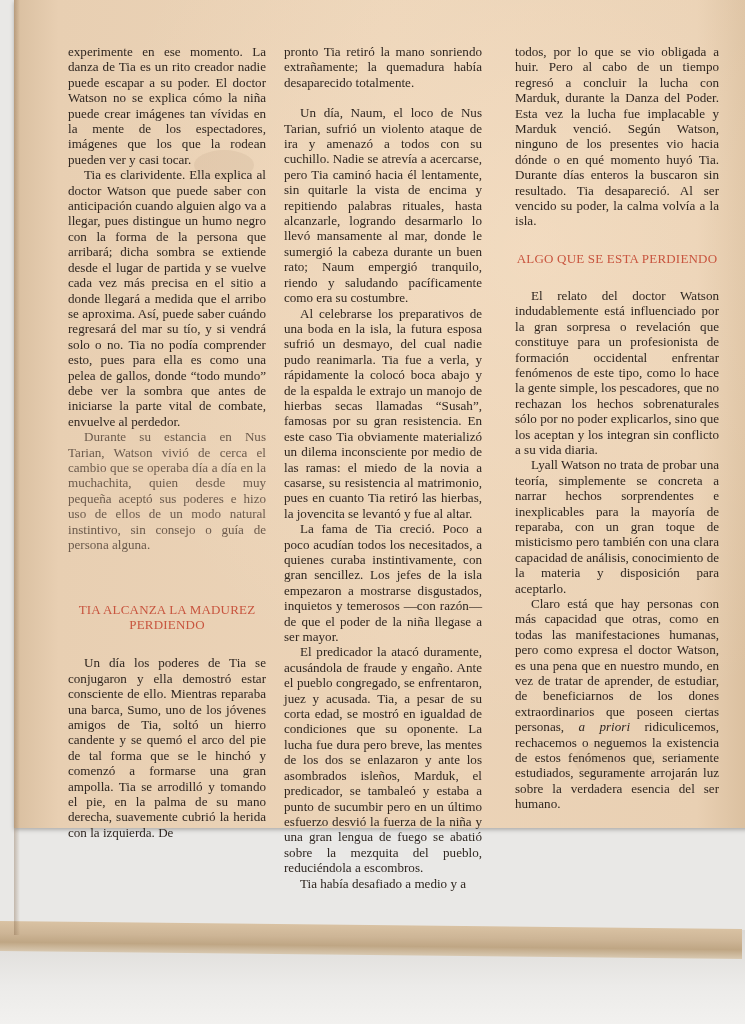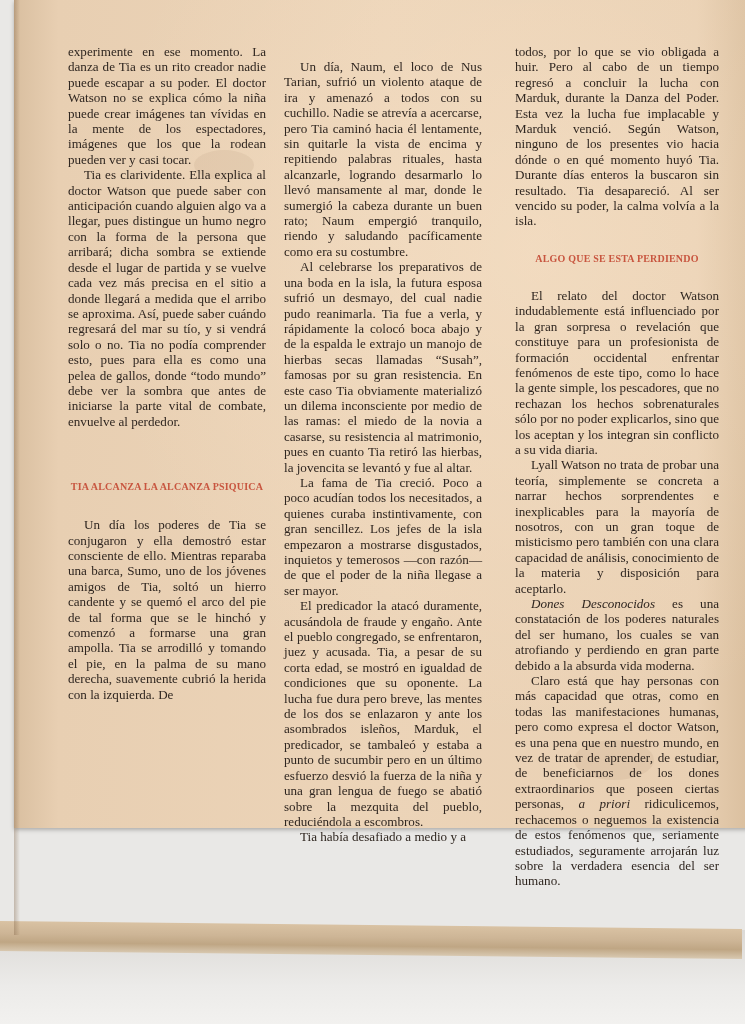--- a/index.html
+++ b/index.html
@@ -34,22 +34,22 @@
   }
   .col-1 { left: 54px; width: 198px; }
   .col-2 { left: 270px; width: 198px; }
   .col-3 { left: 486px; width: 204px; margin-left: 15px; }
   .column p { margin: 0; text-indent: 16px; }
   .column p.noindent { text-indent: 0; }
   .column p.gap-before { margin-top: 15px; }
   .heading {
     color: #c8553f;
     font-family: "Liberation Serif", serif;
-    font-weight: bold;
-    font-size: 10px;
+    font-weight: normal;
+    font-size: 13px;
     line-height: 15px;
     text-align: center;
     letter-spacing: 0.2px;
     margin: 0;
   }
   .col-1 .heading { margin-top: 50px; margin-bottom: 23px; }
   .col-3 .heading { margin-top: 22px; margin-bottom: 22px; }
   .faded { color: #6b5a4c; }
   em { font-style: italic; }
   .stain {
@@ -69,33 +69,34 @@
 <div class="page-stack"></div>
 
 <div class="page">
   <div class="edge-line"></div>
   <div class="stain" style="left:180px;top:150px;width:60px;height:30px;"></div>
   <div class="stain" style="left:560px;top:740px;width:80px;height:40px;"></div>
 
   <div class="column col-1">
     <p class="noindent">experimente en ese momento. La danza de Tia es un rito creador nadie puede escapar a su poder. El doctor Watson no se explica cómo la niña puede crear imágenes tan vívidas en la mente de los espectadores, imágenes que los que la rodean pueden ver y casi tocar.</p>
     <p>Tia es clarividente. Ella explica al doctor Watson que puede saber con anticipación cuando alguien algo va a llegar, pues distingue un humo negro con la forma de la persona que arribará; dicha sombra se extiende desde el lugar de partida y se vuelve cada vez más precisa en el sitio a donde llegará a medida que el arribo se aproxima. Así, puede saber cuándo regresará del mar su tío, y si vendrá solo o no. Tia no podía comprender esto, pues para ella es como una pelea de gallos, donde “todo mundo” debe ver la sombra que antes de iniciarse la parte vital de combate, envuelve al perdedor.</p>
-    <h2 class="heading">TIA ALCANZA LA ALCANZA PSIQUICA</h2>
+    <p class="faded">Durante su estancia en Nus Tarian, Watson vivió de cerca el cambio que se operaba día a día en la muchachita, quien desde muy pequeña aceptó sus poderes e hizo uso de ellos de un modo natural instintivo, sin consejo o guía de persona alguna.</p>
+    <h2 class="heading">TIA ALCANZA LA MADUREZ PERDIENDO</h2>
     <p>Un día los poderes de Tia se conjugaron y ella demostró estar consciente de ello. Mientras reparaba una barca, Sumo, uno de los jóvenes amigos de Tia, soltó un hierro candente y se quemó el arco del pie de tal forma que se le hinchó y comenzó a formarse una gran ampolla. Tia se arrodilló y tomando el pie, en la palma de su mano derecha, suavemente cubrió la herida con la izquierda. De</p>
   </div>
 
   <div class="column col-2">
+    <p class="noindent">pronto Tia retiró la mano sonriendo extrañamente; la quemadura había desaparecido totalmente.</p>
     <p class="gap-before">Un día, Naum, el loco de Nus Tarian, sufrió un violento ataque de ira y amenazó a todos con su cuchillo. Nadie se atrevía a acercarse, pero Tia caminó hacia él lentamente, sin quitarle la vista de encima y repitiendo palabras rituales, hasta alcanzarle, logrando desarmarlo lo llevó mansamente al mar, donde le sumergió la cabeza durante un buen rato; Naum empergió tranquilo, riendo y saludando pacíficamente como era su costumbre.</p>
     <p>Al celebrarse los preparativos de una boda en la isla, la futura esposa sufrió un desmayo, del cual nadie pudo reanimarla. Tia fue a verla, y rápidamente la colocó boca abajo y de la espalda le extrajo un manojo de hierbas secas llamadas “Susah”, famosas por su gran resistencia. En este caso Tia obviamente materializó un dilema inconsciente por medio de las ramas: el miedo de la novia a casarse, su resistencia al matrimonio, pues en cuanto Tia retiró las hierbas, la jovencita se levantó y fue al altar.</p>
     <p>La fama de Tia creció. Poco a poco acudían todos los necesitados, a quienes curaba instintivamente, con gran sencillez. Los jefes de la isla empezaron a mostrarse disgustados, inquietos y temerosos —con razón— de que el poder de la niña llegase a ser mayor.</p>
     <p>El predicador la atacó duramente, acusándola de fraude y engaño. Ante el pueblo congregado, se enfrentaron, juez y acusada. Tia, a pesar de su corta edad, se mostró en igualdad de condiciones que su oponente. La lucha fue dura pero breve, las mentes de los dos se enlazaron y ante los asombrados isleños, Marduk, el predicador, se tambaleó y estaba a punto de sucumbir pero en un último esfuerzo desvió la fuerza de la niña y una gran lengua de fuego se abatió sobre la mezquita del pueblo, reduciéndola a escombros.</p>
     <p>Tia había desafiado a medio y a</p>
   </div>
 
   <div class="column col-3">
     <p class="noindent">todos, por lo que se vio obligada a huir. Pero al cabo de un tiempo regresó a concluir la lucha con Marduk, durante la Danza del Poder. Esta vez la lucha fue implacable y Marduk venció. Según Watson, ninguno de los presentes vio hacia dónde o en qué momento huyó Tia. Durante días enteros la buscaron sin resultado. Tia desapareció. Al ser vencido su poder, la calma volvía a la isla.</p>
     <h2 class="heading">ALGO QUE SE ESTA PERDIENDO</h2>
     <p>El relato del doctor Watson indudablemente está influenciado por la gran sorpresa o revelación que constituye para un profesionista de formación occidental enfrentar fenómenos de este tipo, como lo hace la gente simple, los pescadores, que no rechazan los hechos sobrenaturales sólo por no poder explicarlos, sino que los aceptan y los integran sin conflicto a su vida diaria.</p>
-    <p>Lyall Watson no trata de probar una teoría, simplemente se concreta a narrar hechos sorprendentes e inexplicables para la mayoría de nosotros, con un gran toque de misticismo pero también con una clara capacidad de análisis, conocimiento de la materia y disposición para aceptarlo.</p>
-    <p><em>Dones Desconocidos</em><span> es una constatación de los poderes naturales del ser humano, los cuales se van atrofiando y perdiendo en gran parte debido a la absurda vida moderna.</span></p>
+    <p>Lyall Watson no trata de probar una teoría, simplemente se concreta a narrar hechos sorprendentes e inexplicables para la mayoría de reparaba, con un gran toque de misticismo pero también con una clara capacidad de análisis, conocimiento de la materia y disposición para aceptarlo.</p>
     <p><span>Claro está que hay personas con más capacidad que otras, como en todas las manifestaciones humanas, pero como expresa el doctor Watson, es una pena que en nuestro mundo, en vez de tratar de aprender, de estudiar, de beneficiarnos de los dones extraordinarios que poseen ciertas personas, </span><em>a priori</em><span> ridiculicemos, rechacemos o neguemos la existencia de estos fenómenos que, seriamente estudiados, seguramente arrojarán luz sobre la verdadera esencia del ser humano.</span></p>
   </div>
 </div>
 
 </body></html>

